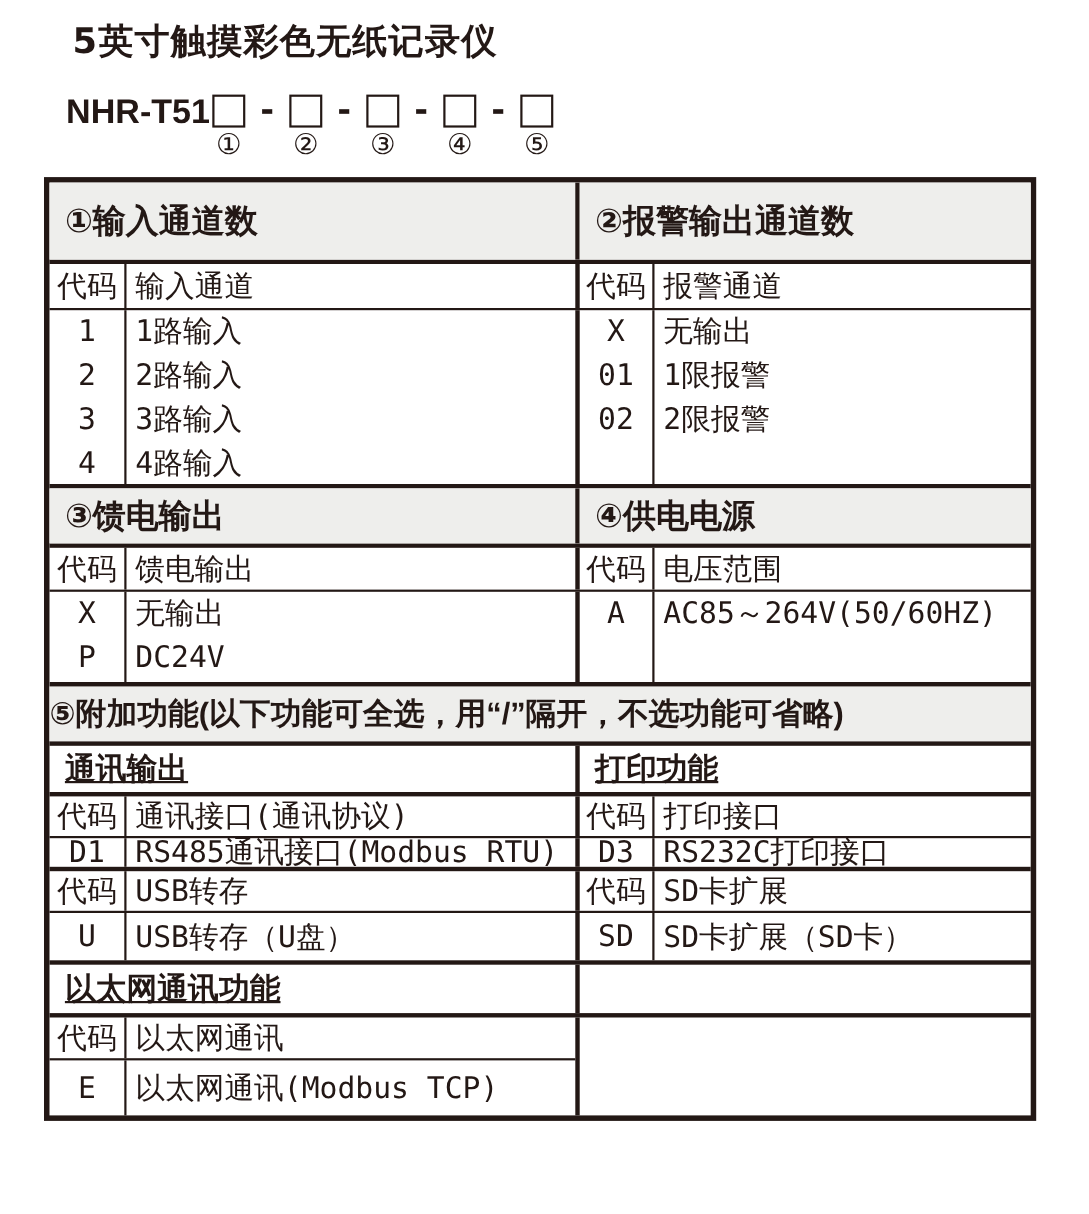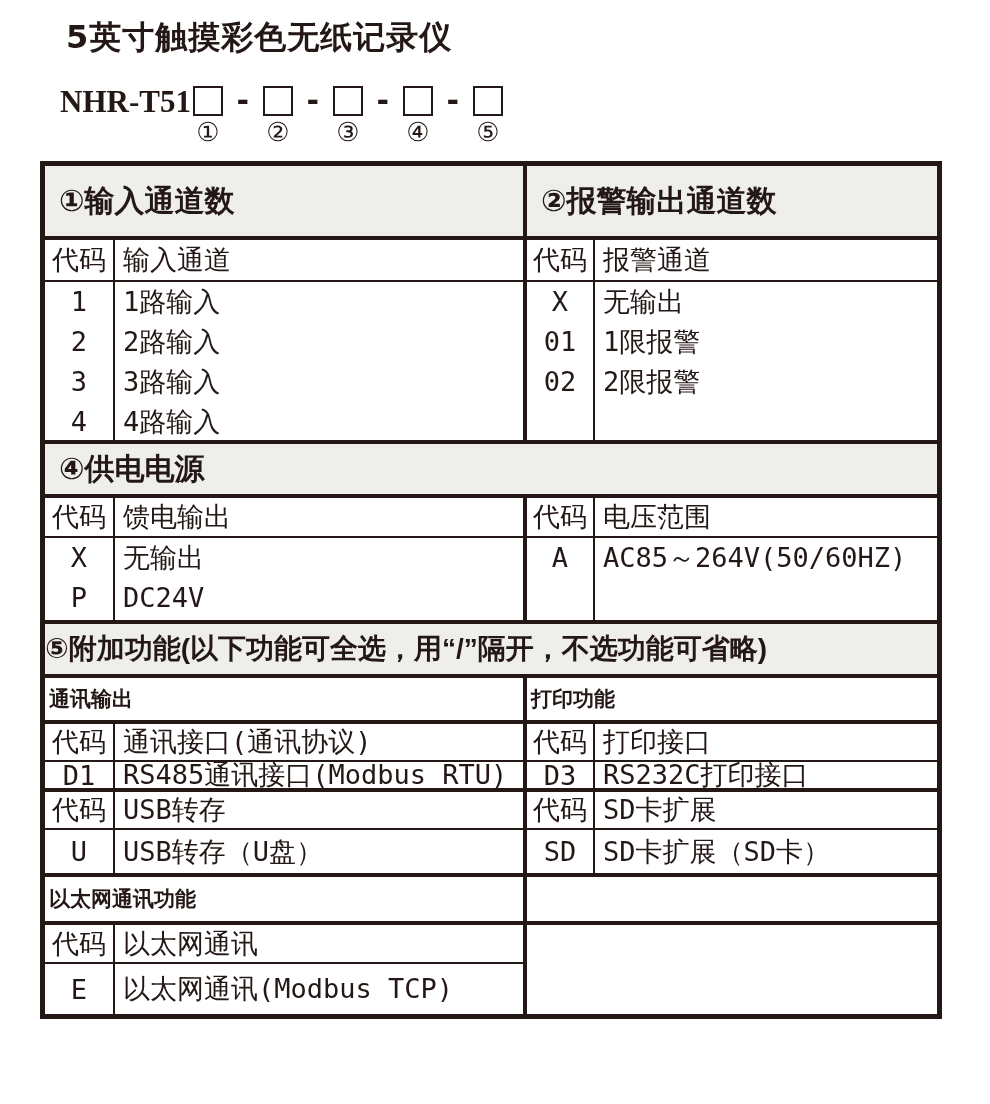--- a/index.html
+++ b/index.html
@@ -4,21 +4,21 @@
 <style>
   * { margin:0; padding:0; box-sizing:border-box; }
   html,body { width:990px; height:1104px; background:#ffffff; overflow:hidden; }
   body { font-family:"Liberation Sans","DejaVu Sans",sans-serif; color:#231815; }
 
   .title { margin:16px 0 0 66px; font-size:32px; font-weight:bold; letter-spacing:1px;
            font-family:"DejaVu Sans","Liberation Sans",sans-serif; }
 
   
   .model-line { margin:26px 0 0 60px; display:flex; align-items:flex-start; }
-  .model-prefix { font-family:Liberation Serif, serif;
+  .model-prefix { font-family:Liberation Sans, sans-serif;
                   font-weight:bold; font-size:31px; line-height:32px; letter-spacing:0px; }
   .slot { display:flex; flex-direction:column; align-items:center; width:34px; }
   .slot .box { width:30px; height:30px; border:2px solid #231815; background:#fff; }
   .slot .circ { margin-top:3px; font-size:26px; line-height:26px;
                 font-family:"DejaVu Serif","Liberation Serif",serif; }
   .dash { width:36px; text-align:center; font-weight:bold; font-size:30px; line-height:30px;
           font-family:"DejaVu Sans Mono","Liberation Mono",monospace; }
 
   
   .spec-table { margin:16px 0 0 40px; width:902px; border:5px solid #231815; background:#fff; }
@@ -28,22 +28,22 @@
   .half { display:flex; align-items:stretch; }
   .half.l { width:482px; border-right:4px solid #231815; }
   .half.r { flex:1; }
   .gray { background:#eeeeec; }
 
   .sec-title { font-size:30px; font-weight:bold; display:flex; align-items:center;
                padding-left:14px; width:100%;
                font-family:"DejaVu Sans","Liberation Sans",sans-serif; }
   .full-title { font-size:28px; font-weight:bold; display:flex; align-items:center;
                 padding-left:0; width:100%; letter-spacing:0px; }
-  .blk-title { font-size:21px; font-weight:bold; display:flex; align-items:center;
-               padding-left:4px; width:100%; }
+  .blk-title { font-size:28px; font-weight:bold; display:flex; align-items:center;
+               padding-left:14px; width:100%;text-decoration:underline; }
 
   .code { width:70px; border-right:2px solid #231815; display:flex; align-items:center;
           justify-content:center; font-size:27px;
           font-family:"DejaVu Sans Mono","Liberation Mono",monospace; }
   .half.r .code { width:68px; }
   .desc { flex:1; display:flex; align-items:center; padding-left:8px; font-size:27px;
           font-family:"DejaVu Sans Mono","Liberation Mono",monospace; }
 
   
   .lines { align-items:flex-start; white-space:pre-line; line-height:40px; display:block;
@@ -126,20 +126,23 @@
         <div class="code lines">X
 01
 02</div>
         <div class="desc lines">无输出
 1限报警
 2限报警</div>
       </div>
     </div>
 
     <div class="trow" style="height:54px">
+      <div class="half l gray">
+        <span class="sec-title">③馈电输出</span>
+      </div>
       <div class="half r gray">
         <span class="sec-title">④供电电源</span>
       </div>
     </div>
 
     <div class="trow" style="height:42px">
       <div class="half l">
         <div class="code">代码</div>
         <div class="desc">馈电输出</div>
       </div>

